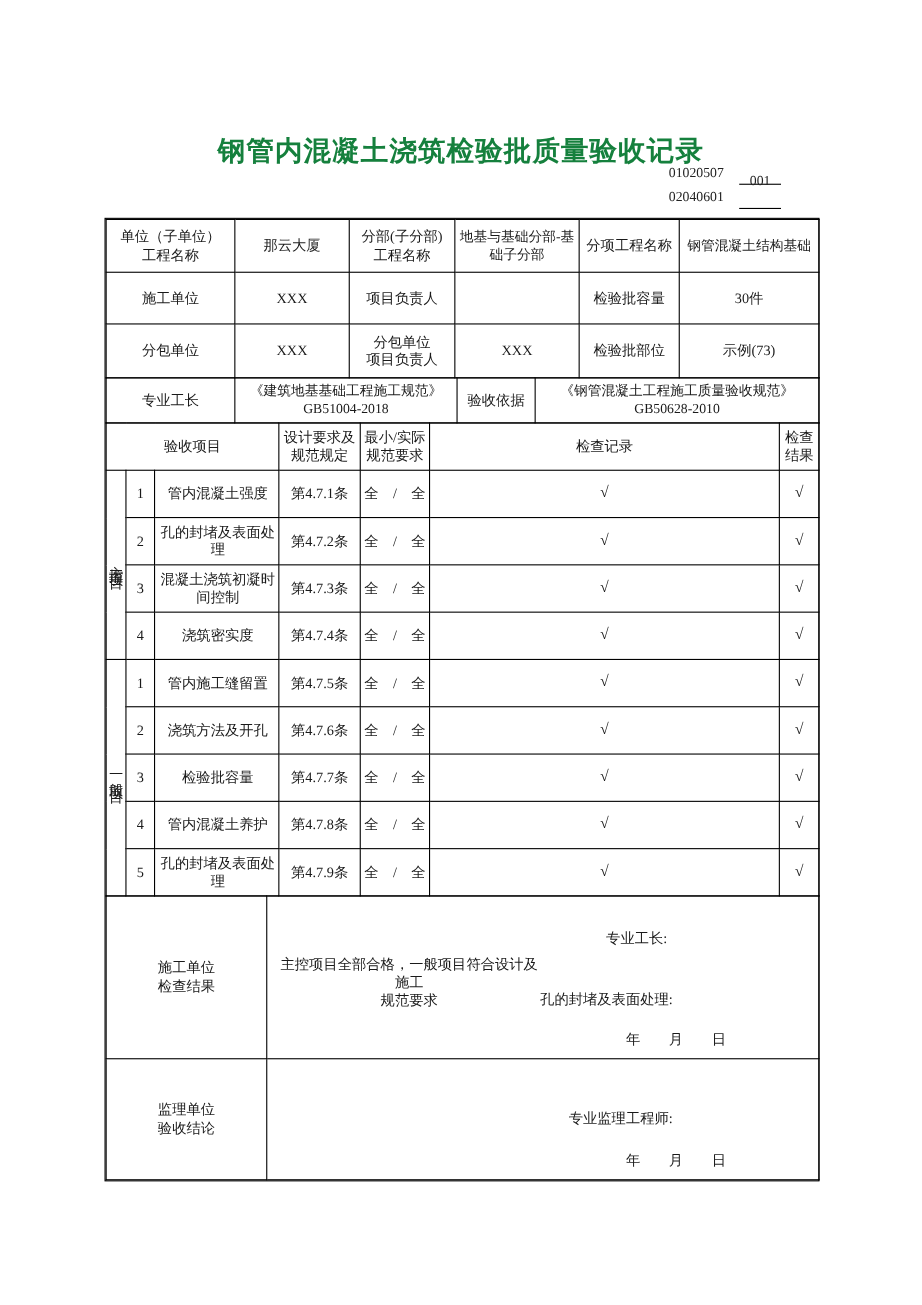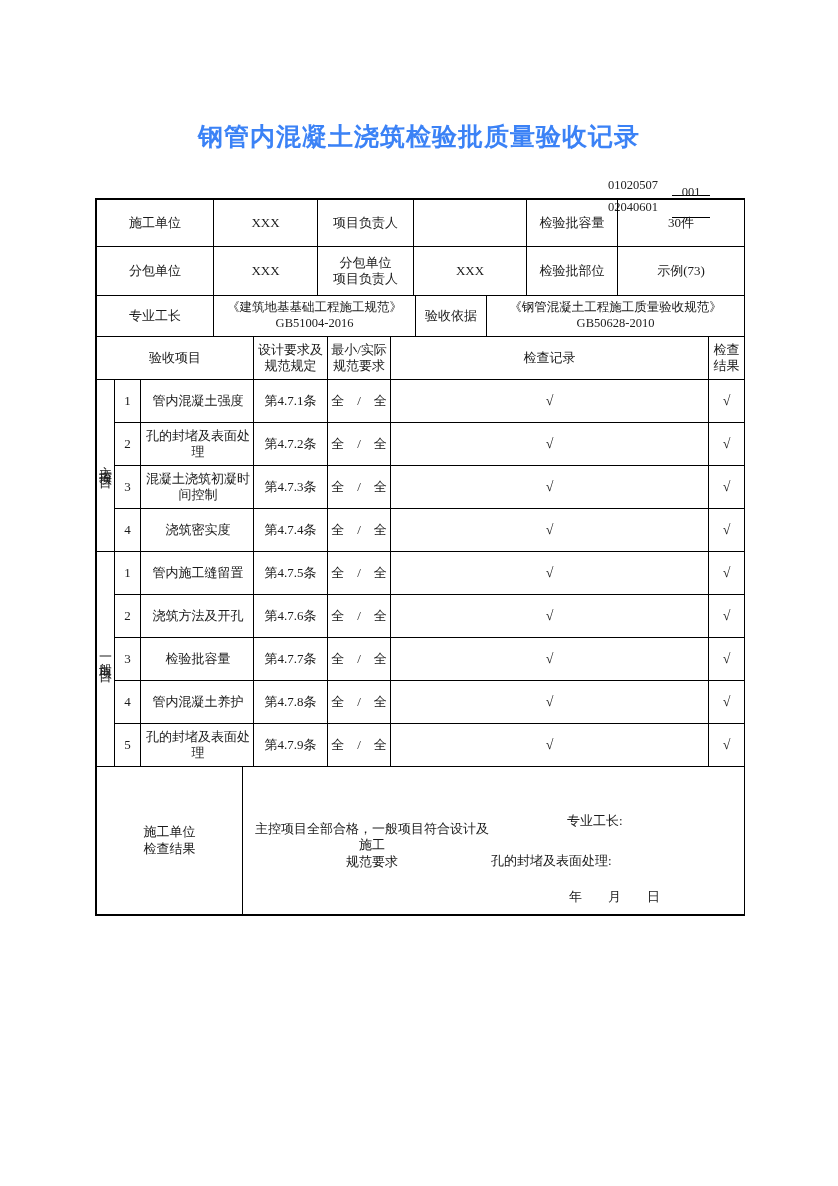--- a/index.html
+++ b/index.html
@@ -8,24 +8,24 @@
     position:relative;
     width:838px; height:1186px;
     background:#ffffff;
     font-family:"Liberation Serif", serif;
     color:#1a1a1a;
   }
   .doc-title {
     position:absolute; left:0; top:120px; width:838px;
     text-align:center;
     font-size:25px; font-weight:bold; letter-spacing:1px;
-    color:#3b82f6;
+    color:#15803d;
   }
   .codes {
-    position:absolute; left:608px; top:174px;
+    position:absolute; left:608px; top:146px;
     font-size:12.5px; line-height:22px; color:#222;
     font-family:"Liberation Serif", serif;
   }
   .code-line { white-space:nowrap; }
   .code-underline {
     display:inline-block; min-width:38px; height:15px;
     border-bottom:1px solid #000; text-align:center;
     margin-left:14px; vertical-align:bottom; font-size:12.5px;
   }
   .sheet {
@@ -74,20 +74,31 @@
     <table class="t-info">
       <colgroup>
         <col style="width:117px">
           <col style="width:104px">
           <col style="width:96px">
         <col style="width:113px">
           <col style="width:91px">
           <col style="width:127px">
       </colgroup>
       <tbody>
+          <tr style="height:48px">
+        <td>单位（子单位）
+工程名称</td>
+        <td>那云大厦</td>
+        <td>分部(子分部)
+工程名称</td>
+        <td class="small2">地基与基础分部-基
+础子分部</td>
+        <td>分项工程名称</td>
+        <td class="small2">钢管混凝土结构基础</td>
+      </tr>
       <tr style="height:47px">
         <td>施工单位</td>
         <td>XXX</td>
         <td>项目负责人</td>
         <td></td>
         <td>检验批容量</td>
         <td>30件</td>
       </tr>
       <tr style="height:49px">
         <td>分包单位</td>
@@ -105,21 +116,21 @@
       <colgroup>
         <col style="width:117px">
           <col style="width:202px">
           <col style="width:71px">
           <col style="width:258px">
       </colgroup>
       <tbody>
           <tr style="height:41px">
         <td>专业工长</td>
         <td class="small2">《建筑地基基础工程施工规范》
-GB51004-2016</td>
+GB51004-2018</td>
         <td>验收依据</td>
         <td class="small2">《钢管混凝土工程施工质量验收规范》
 GB50628-2010</td>
       </tr>
     </tbody>
       </table>
 
     <table class="t-items">
       <colgroup>
         <col style="width:18px">
@@ -225,22 +236,30 @@
         <col style="width:146px">
           <col style="width:502px">
       </colgroup>
       <tbody>
           <tr style="height:148px">
         <td>施工单位
 检查结果</td>
         <td class="sign-cell">
           <span class="abs" style="left:6px; top:54px; width:246px; text-align:center;">主控项目全部合格，一般项目符合设计及施工
 规范要求</span>
-          <span class="abs" style="left:308px; top:46px;margin-left:16px;">专业工长:</span>
+          <span class="abs" style="left:308px; top:30px;">专业工长:</span>
           <span class="abs" style="left:248px; top:86px;">孔的封堵及表面处理:</span>
           <span class="abs" style="left:326px; top:122px;">年　　月　　日</span>
         </td>
       </tr>
+      <tr style="height:110px">
+        <td>监理单位
+验收结论</td>
+        <td class="sign-cell">
+          <span class="abs" style="left:274px; top:46px;">专业监理工程师:</span>
+          <span class="abs" style="left:326px; top:84px;">年　　月　　日</span>
+        </td>
+      </tr>
     </tbody>
       </table>
 
   </div>
 </div>
 
 </body></html>

